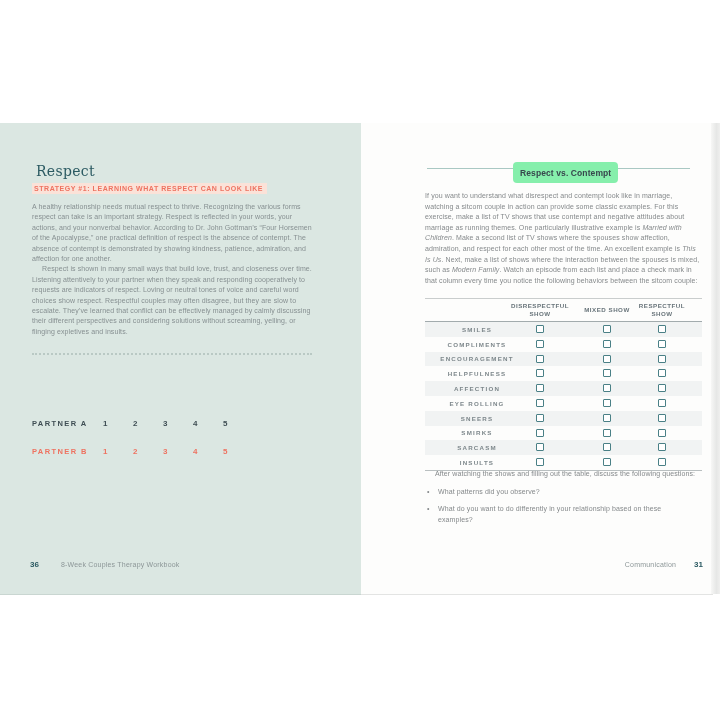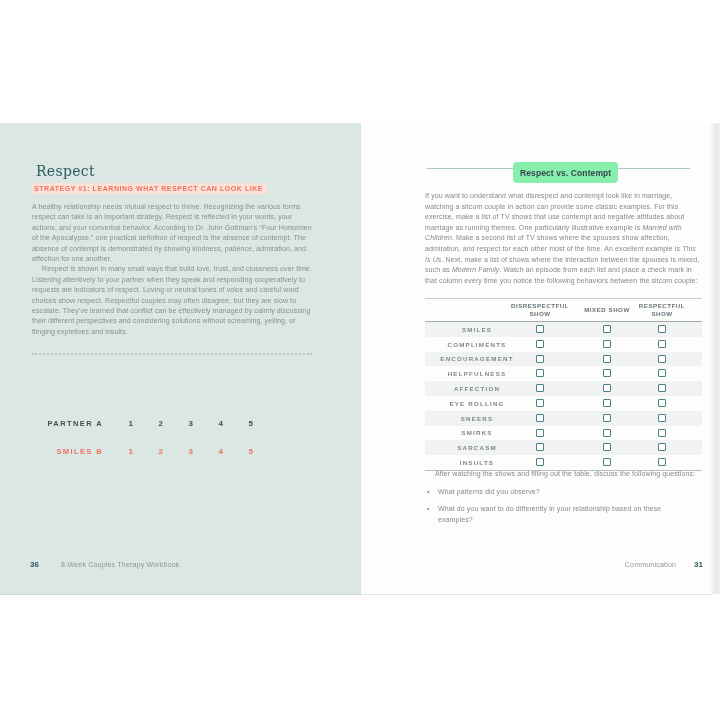--- a/index.html
+++ b/index.html
@@ -23,21 +23,21 @@
   .lp-body p{margin:0;}
   .lp-body p.indent{text-indent:10px;}
   .lp-divider{position:absolute;left:32px;top:230px;width:280px;height:0;
               border-top:2px dotted #b9c9c4;}
   .lp-checkin{position:absolute;left:32px;top:254px;width:284px;
               font-family:"DejaVu Serif",serif;font-style:italic;font-size:8.6px;
               line-height:12.6px;color:#2b5560;}
   .lp-checkin .ci-label{font-weight:bold;}
   .lp-checkin .ci-star{font-style:normal;font-size:7.5px;}
   .rating-row{position:absolute;left:32px;display:flex;align-items:center;
-              font-size:7.5px;font-weight:bold;color:#3f4e54;text-align:right;}
+              font-size:7.5px;font-weight:bold;color:#3f4e54;}
   .rating-row .r-label{flex:0 0 71px;letter-spacing:1.4px;}
   .rating-row .num{flex:0 0 30px;font-weight:600;font-size:8px;}
   .rating-row.row-a{top:296px;}
   .rating-row.row-b{top:324px;color:#ee7260;}
   .lp-footer{position:absolute;left:30px;top:437px;display:flex;align-items:baseline;gap:22px;}
   .pagenum{font-size:8px;font-weight:bold;color:#2b5a62;}
   .footer-text{font-size:7px;color:#8d9798;letter-spacing:.2px;}
 
   
   .rp-rule{position:absolute;left:66px;top:45px;width:263px;height:0;border-top:1px solid #a9c8c3;}
@@ -88,21 +88,21 @@
         <p class="indent">Respect is shown in many small ways that build love, trust, and closeness over time. Listening attentively to your partner when they speak and responding cooperatively to requests are indicators of respect. Loving or neutral tones of voice and careful word choices show respect. Respectful couples may often disagree, but they are slow to escalate. They’ve learned that conflict can be effectively managed by calmly discussing their different perspectives and considering solutions without screaming, yelling, or flinging expletives and insults.</p>
       </div>
       <div class="lp-divider"></div>
       <div class="rating-row row-a">
         <span class="r-label">PARTNER A</span>
         <span style="display:contents">
           
         <span class="num">1</span><span class="num">2</span><span class="num">3</span><span class="num">4</span><span class="num">5</span></span>
       </div>
       <div class="rating-row row-b">
-        <span class="r-label">SMILES B</span>
+        <span class="r-label">PARTNER B</span>
         <span style="display:contents">
           
         <span class="num">1</span><span class="num">2</span><span class="num">3</span><span class="num">4</span><span class="num">5</span></span>
       </div>
       <div class="lp-footer">
         <span class="pagenum">36</span>
         <span class="footer-text">8-Week Couples Therapy Workbook</span>
       </div>
     </div>
 

